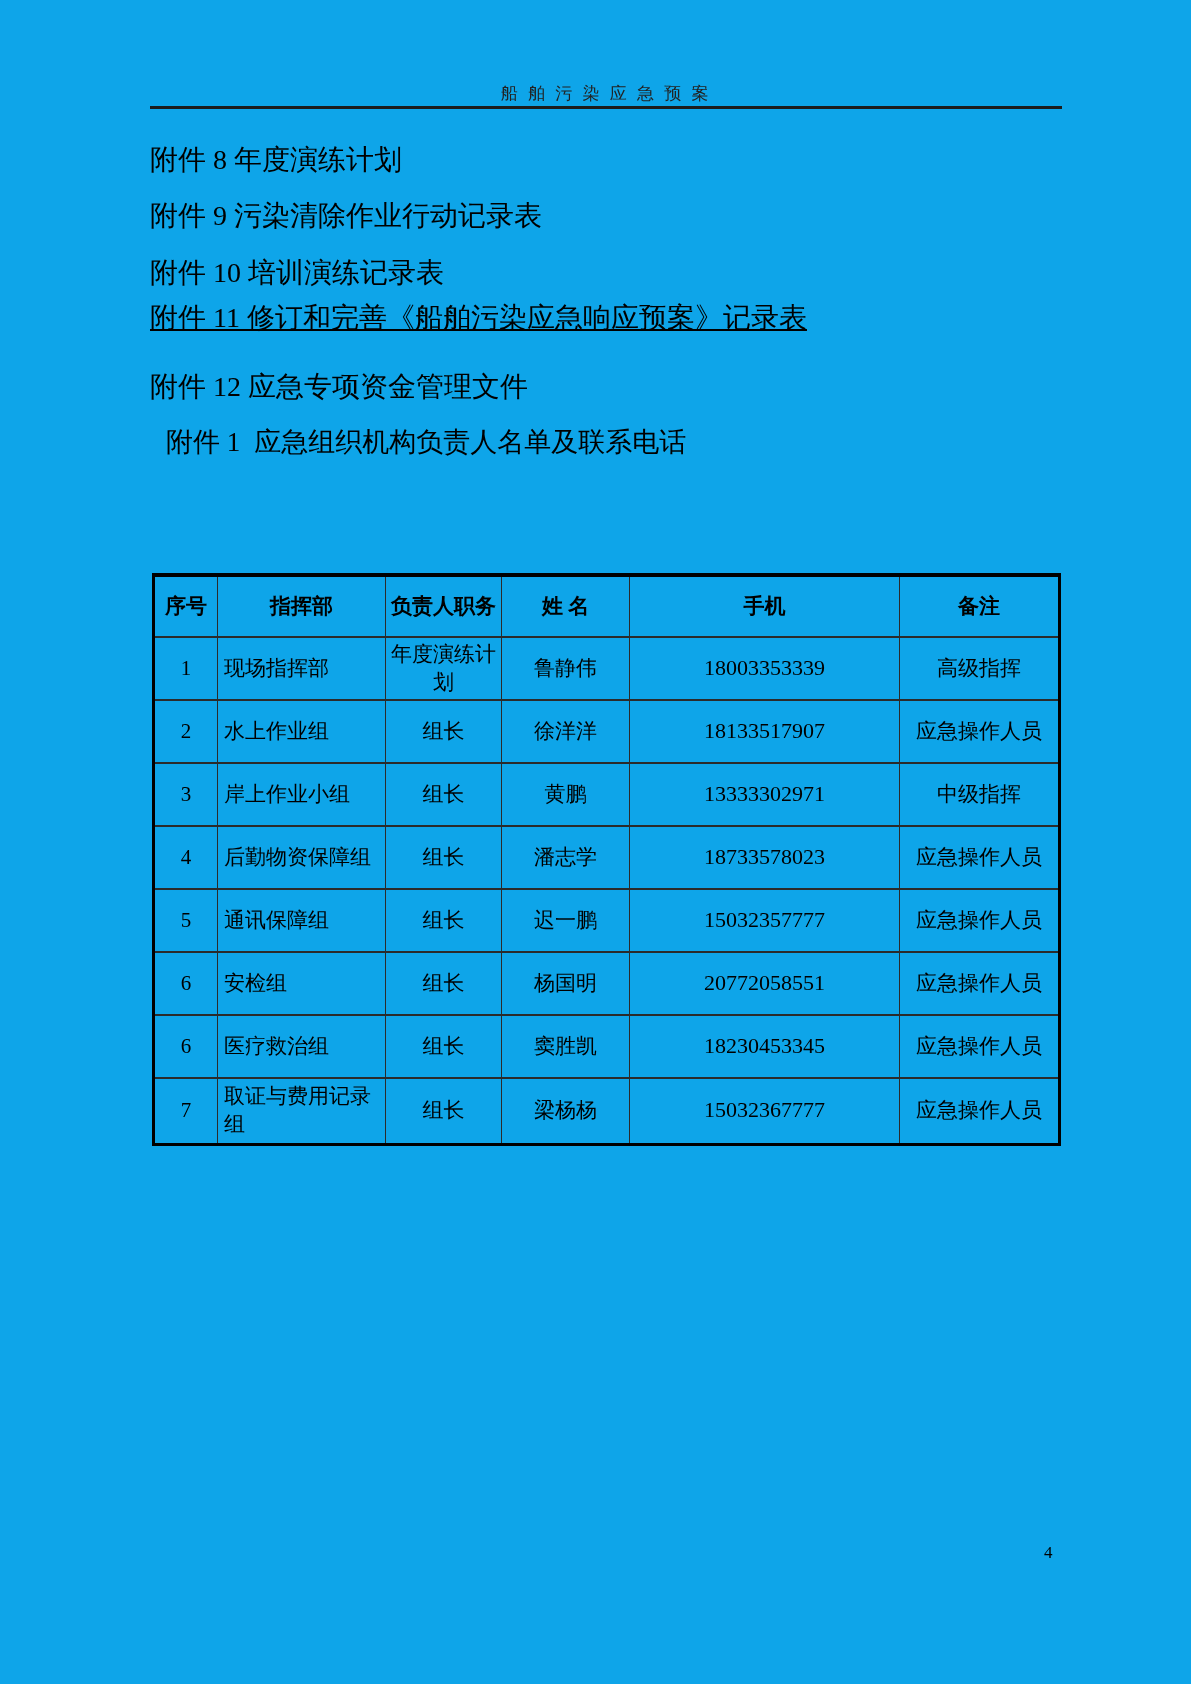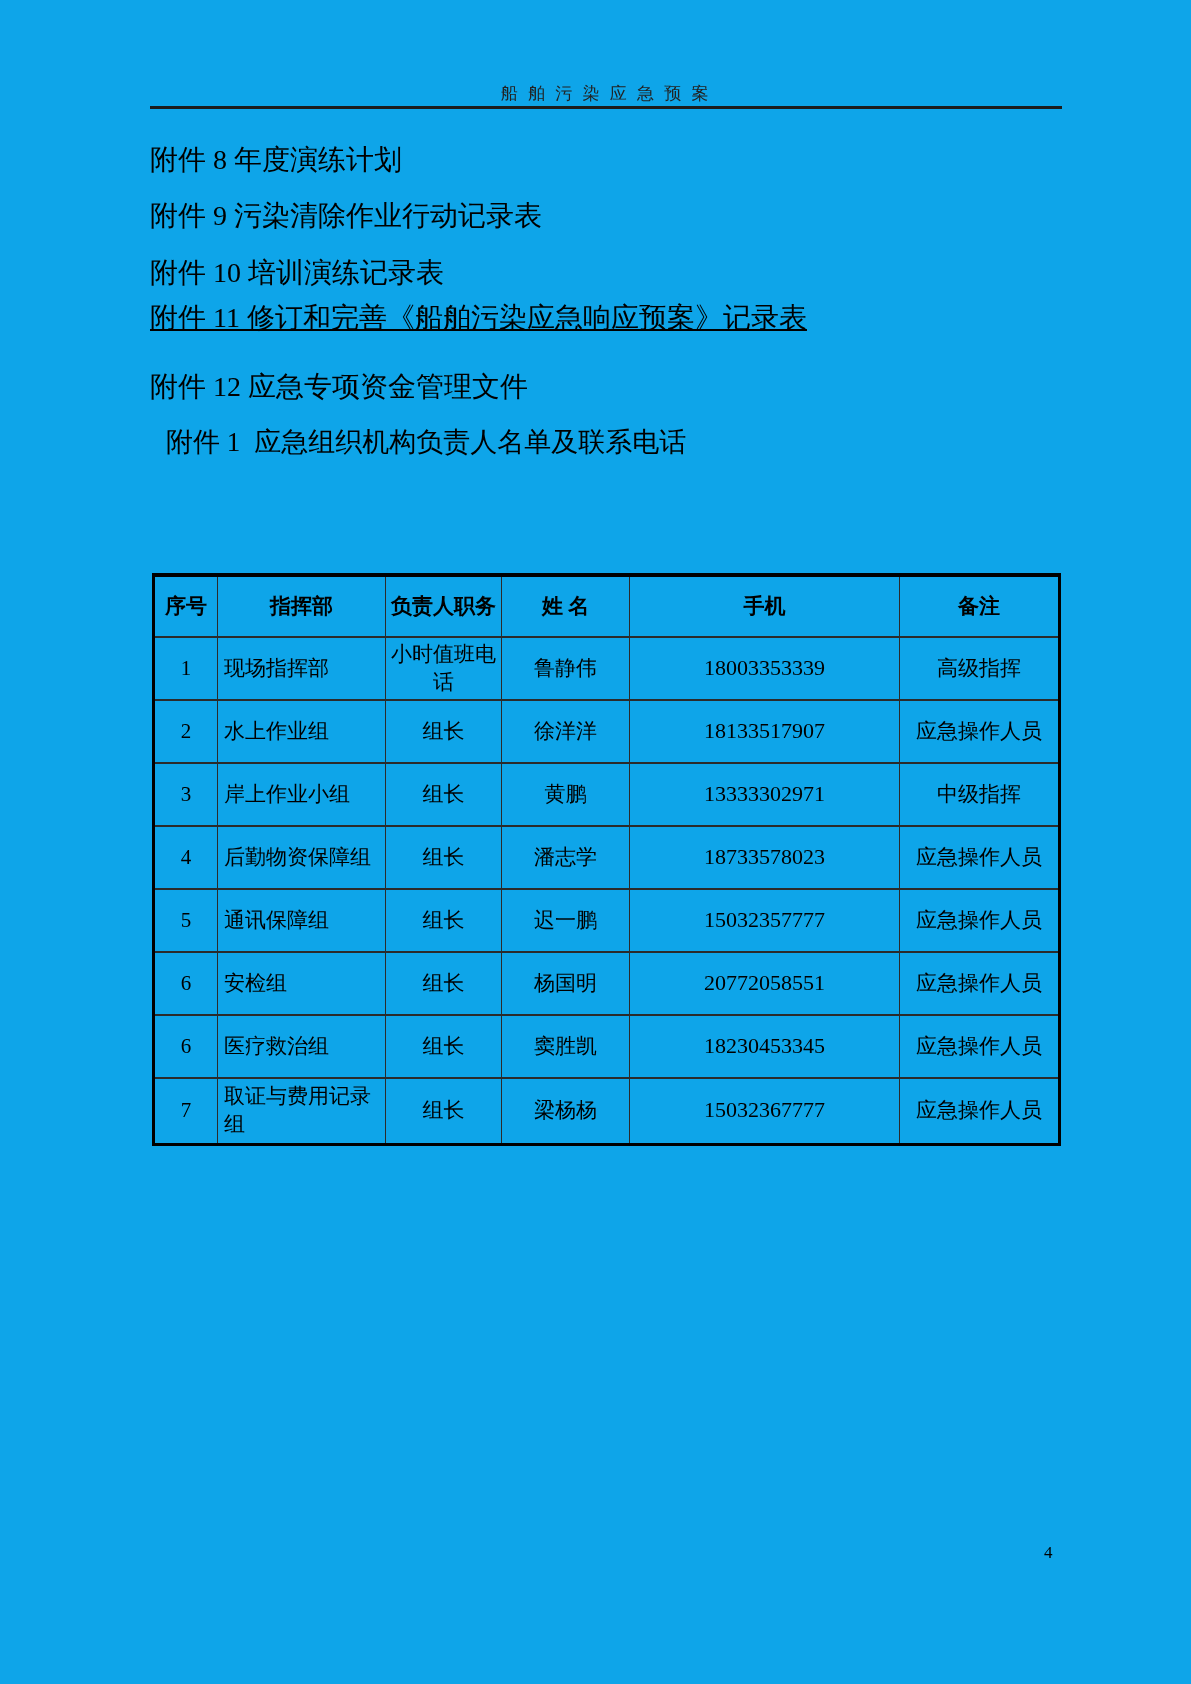--- a/index.html
+++ b/index.html
@@ -158,21 +158,21 @@
         <th>负责人职务</th>
         <th>姓 名</th>
         <th>手机</th>
         <th>备注</th>
       </tr>
     </thead>
     <tbody>
       <tr>
         <td>1</td>
         <td>现场指挥部</td>
-        <td>小时值班电话</td>
+        <td>年度演练计划</td>
         <td>鲁静伟</td>
         <td>18003353339</td>
         <td>高级指挥</td>
       </tr>
       <tr>
         <td>2</td>
         <td>水上作业组</td>
         <td>组长</td>
         <td>徐洋洋</td>
         <td>18133517907</td>

